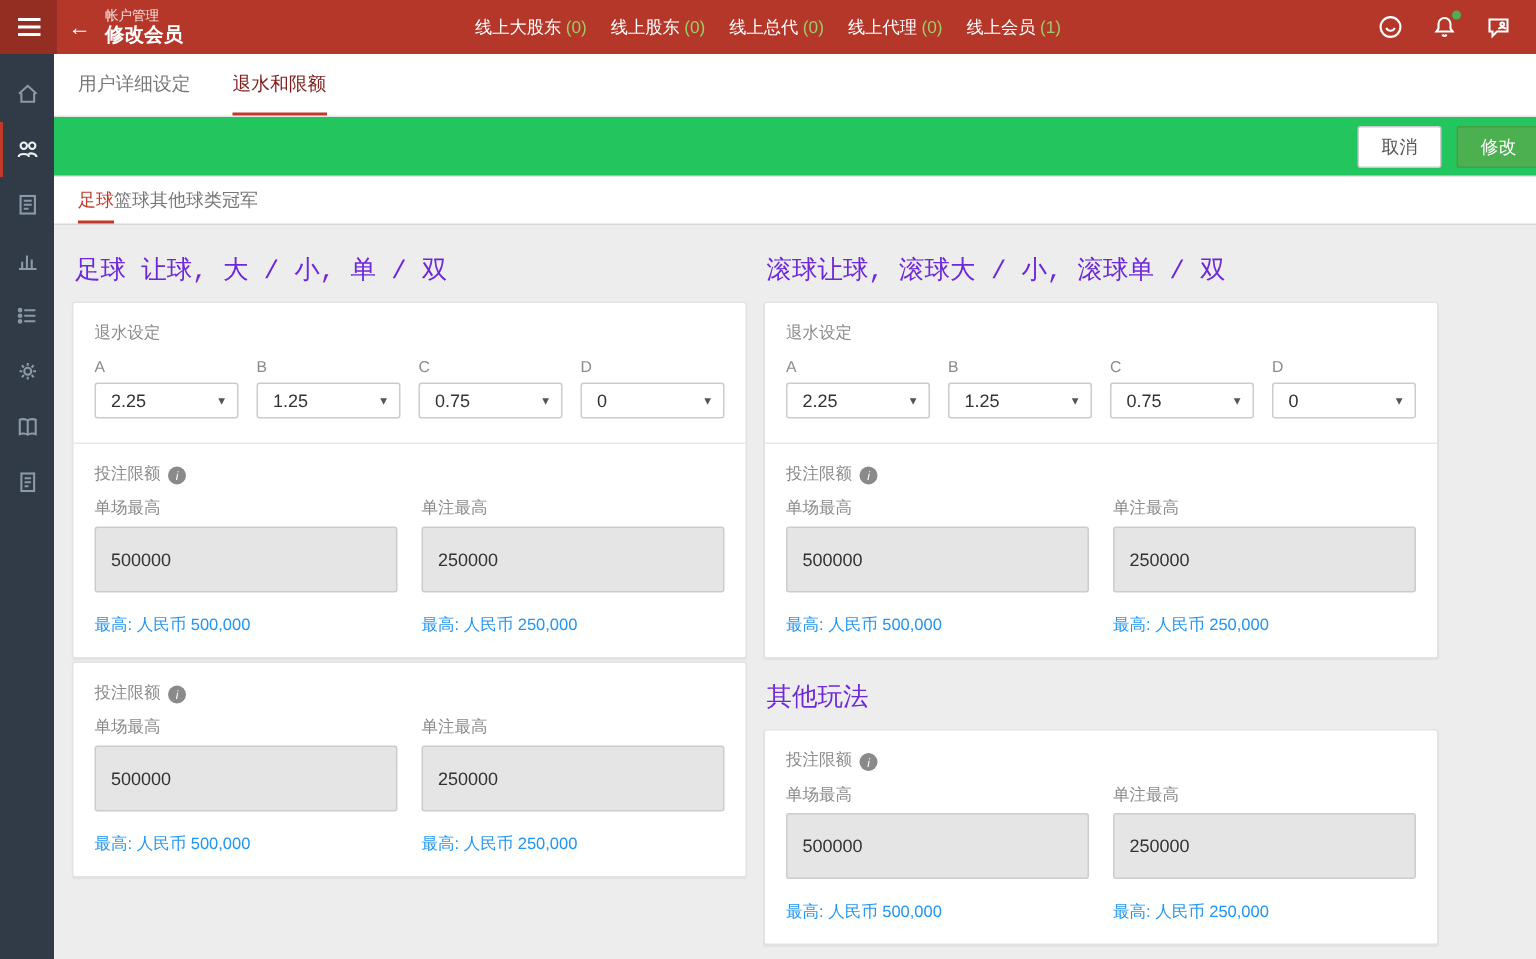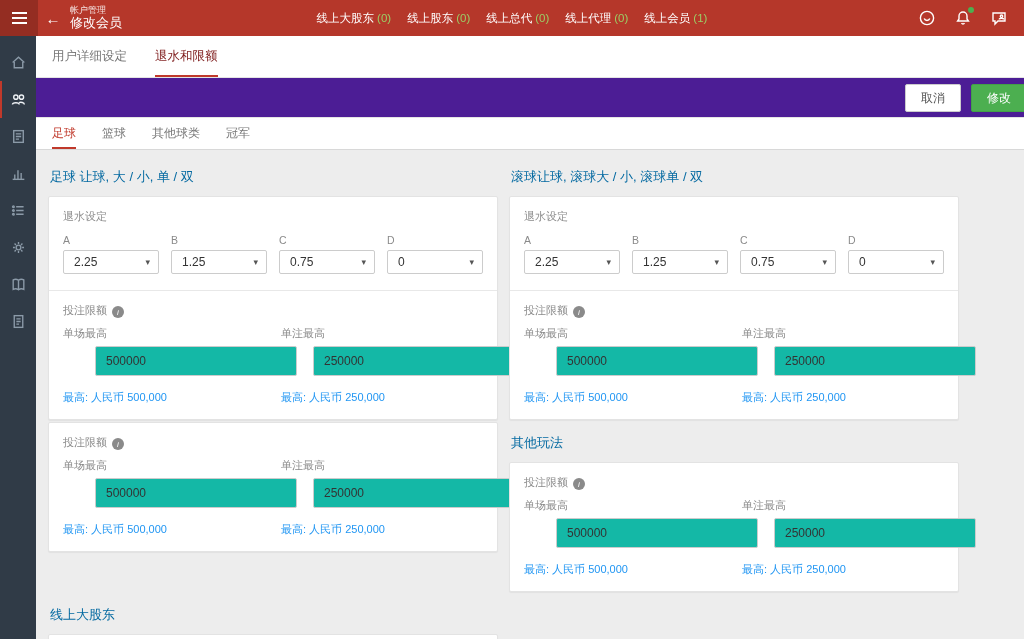--- a/index.html
+++ b/index.html
@@ -15,21 +15,21 @@
     background:#b5372a; color:#fff; display:flex; align-items:center; z-index:20;
   }
   .burger-box {
     width:38px; height:36px; background:rgba(0,0,0,0.18);
     display:flex; flex-direction:column; justify-content:center; align-items:center; gap:3px; cursor:pointer;
   }
   .burger-box i { display:block; width:15px; height:2px; background:#fff; }
   .back-btn { width:30px; text-align:center; font-size:15px; cursor:pointer; }
   .title-block { line-height:1.15; margin-left:2px; }
   .breadcrumb { font-size:9px; opacity:.85; }
-  .page-title { font-size:13px; font-weight:normal; }
+  .page-title { font-size:13px; font-weight:bold; }
   .header-nav {
     position:absolute; left:50%; transform:translateX(-50%);
     display:flex; gap:16px; font-size:11.5px; white-space:nowrap;
   }
   .nav-item { cursor:pointer; }
   .nav-item .count { color:#9ccc65; margin-left:3px; }
   .header-icons { margin-left:auto; display:flex; align-items:center; gap:18px; padding-right:16px; }
   .hicon { position:relative; width:18px; height:18px; cursor:pointer; color:#fff; }
   .hicon svg { width:18px; height:18px; display:block; }
   .badge-dot {
@@ -56,43 +56,43 @@
   }
   .tab {
     font-size:12.5px; color:#777; display:flex; align-items:center;
     position:relative; cursor:pointer;
   }
   .tab.active { color:#7f1d1d; }
   .tab.active::after {
     content:""; position:absolute; bottom:0; left:0; right:0; height:2px; background:#c0392b;
   }
   .toolbar {
-    background:#4c1d95; border-bottom:1px solid #e4e4e4; height:40px;
+    background:#22c55e; border-bottom:1px solid #e4e4e4; height:40px;
     display:flex; align-items:center; justify-content:flex-end; padding-left:16px;
   }
   .btn { font-size:12px; padding:7px 15px; border-radius:2px; cursor:pointer; line-height:1; }
   .btn-cancel { background:#fff; border:1px solid #ccc; color:#555; margin-right:10px; }
   .btn-green { background:#4caf50; border:1px solid #43a047; color:#fff; margin-right:-14px; padding-right:26px; }
   .subtabs {
     background:#fff; border-bottom:1px solid #d8d8d8;
-    display:flex; gap:26px; padding:0 16px; height:32px;
+    display:flex; padding:0 16px; height:32px;
   }
   .subtab { font-size:12px; color:#777; display:flex; align-items:center; position:relative; cursor:pointer; }
   .subtab.active { color:#c0392b; }
   .subtab.active::after {
     content:""; position:absolute; bottom:0; left:0; right:0; height:2px; background:#c0392b;
   }
   
   .content {
     padding:6px 12px 0 12px;
     display:grid; grid-template-columns:450px 450px; column-gap:11px;
     align-items:start;
   }
   .section { margin-bottom:2px; }
-  .section-title { font-size:13px; color:#0369a1; margin:12px 0 10px 2px; }
+  .section-title { font-size:17px; color:#6d28d9; margin:12px 0 10px 2px;font-family:Liberation Mono, monospace; }
   .card {
     background:#fff; border:1px solid #e3e3e3; border-radius:2px;
     box-shadow:0 1px 1px rgba(0,0,0,0.05);
     padding:12px 14px 14px 14px;
   }
   .block-label { font-size:11px; color:#8a8a8a; display:flex; align-items:flex-end; gap:5px; }
   .info-dot {
     width:12px; height:12px; border-radius:50%; background:#8a8a8a; color:#fff;
     font-size:8px; font-style:italic; display:inline-flex; align-items:center; justify-content:center;
     cursor:pointer;
@@ -102,22 +102,22 @@
   .selectbox {
     border:1px solid #ccc; border-radius:2px; height:24px; background:#fff;
     display:flex; align-items:center; justify-content:space-between;
     padding:0 8px 0 10px; font-size:12px; color:#333; cursor:pointer;
   }
   .caret { font-size:9px; color:#555; }
   .divider { height:1px; background:#e8e8e8; margin:16px -14px 12px -14px; }
   .limits-row { display:grid; grid-template-columns:1fr 1fr; gap:16px; margin-top:8px; }
   .field-label { font-size:11px; color:#8a8a8a; margin-bottom:5px; }
   .field input {
-    width:100%; height:30px; border:1px solid #ccc; border-radius:2px;
-    padding:0 10px; font-size:12px; color:#333; font-family:inherit; background:#14b8a6;margin-left:32px;
+    width:100%; height:44px; border:1px solid #ccc; border-radius:2px;
+    padding:0 10px; font-size:12px; color:#333; font-family:inherit; background:#e5e5e5;
   }
   .hint { margin-top:14px; font-size:11px; color:#2196f3; }
 </style>
 </head>
 <body>
 
 <div class="header">
   <div class="burger-box">
       <i></i>
       <i></i>

